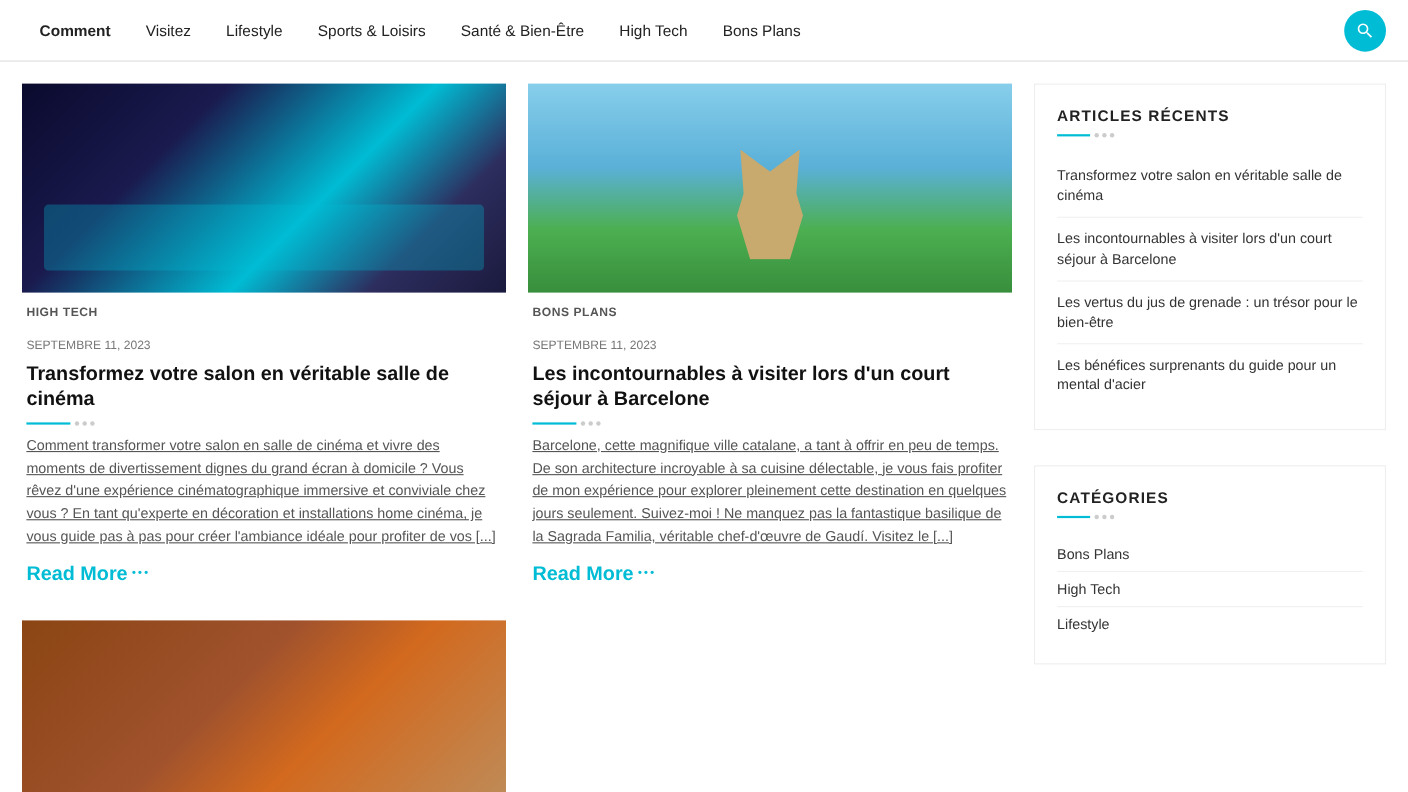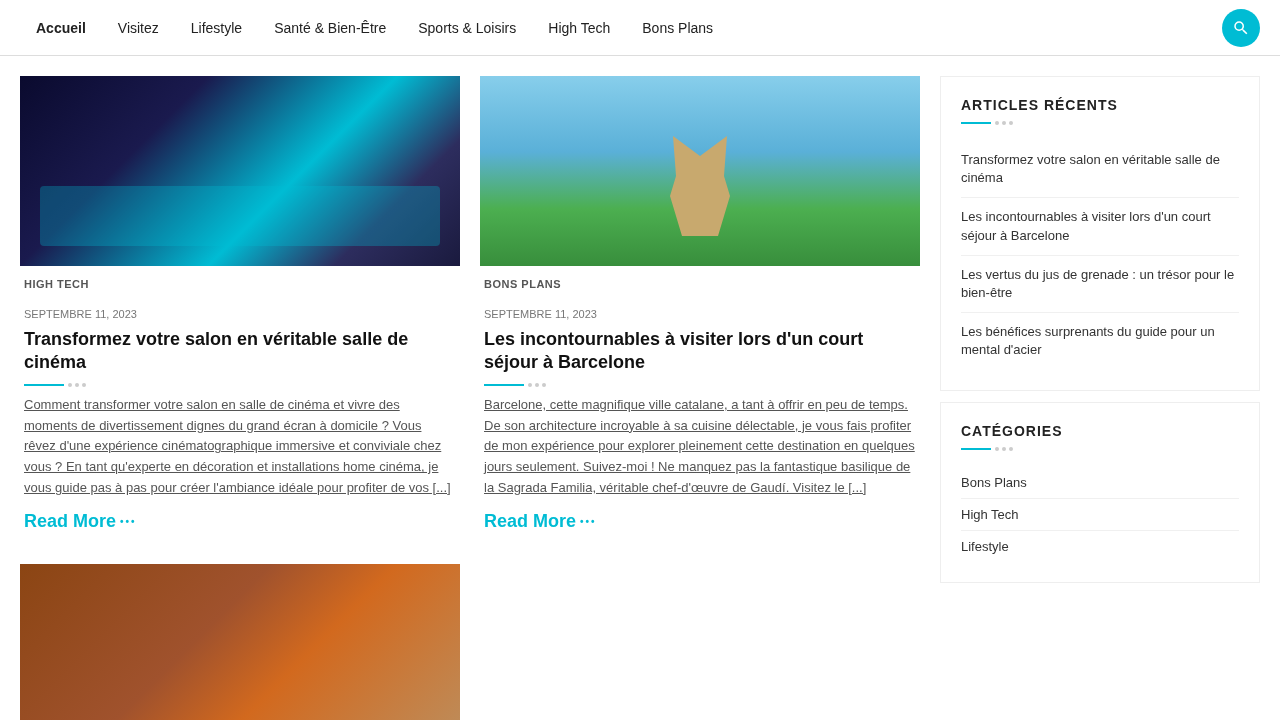--- a/index.html
+++ b/index.html
@@ -181,21 +181,21 @@
       content: '•••';
       font-size: 10px;
       letter-spacing: 2px;
     }
 
     
     .sidebar-section {
       background: #fff;
       border: 1px solid #eee;
       padding: 20px;
-      margin-bottom: 11px;
+      margin-bottom: 32px;
     }
     .sidebar-title {
       font-size: 14px;
       font-weight: 700;
       letter-spacing: 1px;
       color: #222;
       text-transform: uppercase;
       margin-bottom: 8px;
     }
     .sidebar-divider {
@@ -239,25 +239,25 @@
       border-bottom: 1px solid #f0f0f0;
     }
     .category-item:last-child { border-bottom: none; }
   </style>
 </head>
 <body>
 
 <nav>
   <div class="nav-items">
 
-  <a class="nav-item active">Accueil</a>
+  <a class="nav-item active">Comment</a>
       <a class="nav-item">Visitez</a>
       <a class="nav-item">Lifestyle</a>
+      <a class="nav-item">Sports &amp; Loisirs</a>
       <a class="nav-item">Santé &amp; Bien-Être</a>
-      <a class="nav-item">Sports &amp; Loisirs</a>
       <a class="nav-item">High Tech</a>
       <a class="nav-item">Bons Plans</a>
     </div>
   <div class="search-btn">
     <svg viewBox="0 0 24 24">
         <path d="M15.5 14h-.79l-.28-.27A6.471 6.471 0 0 0 16 9.5 6.5 6.5 0 1 0 9.5 16c1.61 0 3.09-.59 4.23-1.57l.27.28v.79l5 4.99L20.49 19l-4.99-5zm-6 0C7.01 14 5 11.99 5 9.5S7.01 5 9.5 5 14 7.01 14 9.5 11.99 14 9.5 14z"></path>
       </svg>
   </div>
 </nav>
 

